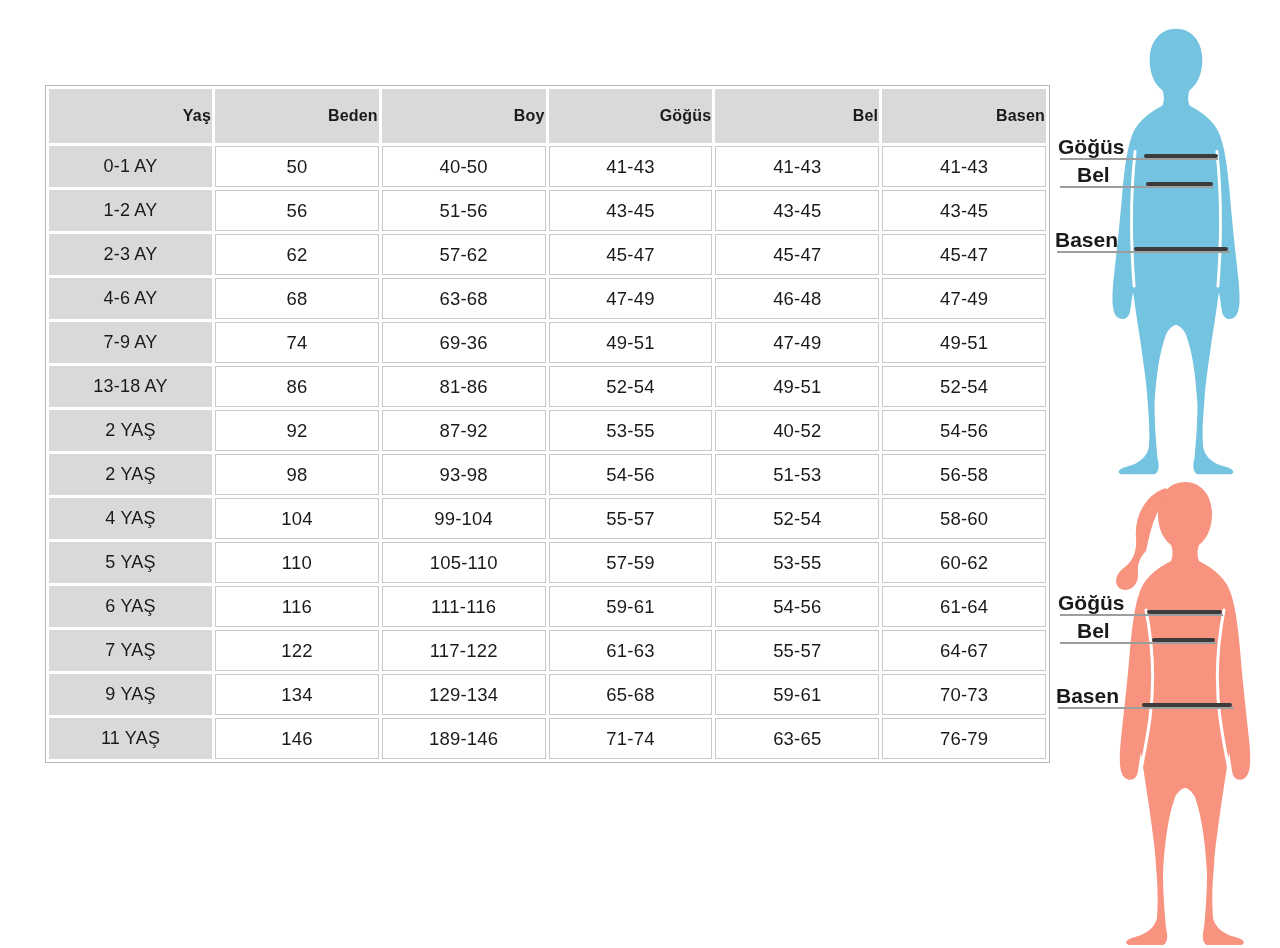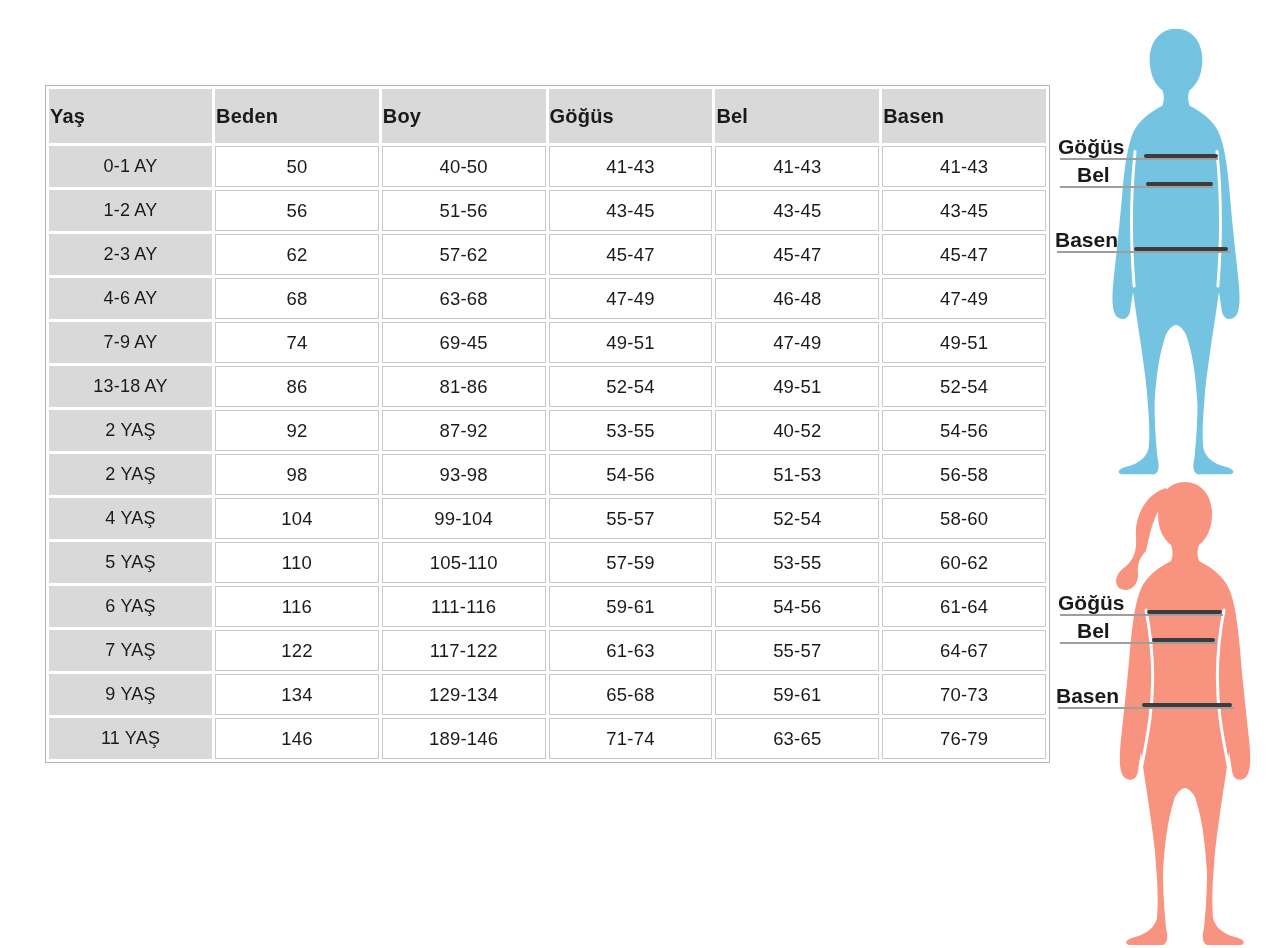--- a/index.html
+++ b/index.html
@@ -8,22 +8,22 @@
     font-family:"Liberation Sans",sans-serif;color:#1a1a1a;overflow:hidden;
   }
   
   .size-table{
     position:absolute;left:45px;top:85px;width:1005px;
     border-collapse:separate;border-spacing:3px;
     border:1px solid #b5b5b5;background:#ffffff;table-layout:fixed;
   }
   .size-table col.c-age{width:163px;}
   .size-table th{
-    background:#d9d9d9;height:52px;font-size:20px;font-weight:bold;
-    text-align:left;letter-spacing:.2px;
+    background:#d9d9d9;height:52px;font-size:16px;font-weight:bold;
+    text-align:right;letter-spacing:.2px;
   }
   .size-table td{height:37px;text-align:center;font-size:18.5px;letter-spacing:.2px;}
   .size-table td.age{background:#d9d9d9;font-size:18px;}
   .size-table td.data{background:#ffffff;border:1px solid #c9c9c9;}
   
   .figure-svg{position:absolute;}
   #boy-figure{left:1098px;top:24px;width:156px;height:454px;}
   #girl-figure{left:1100px;top:478px;width:170px;height:470px;}
   
   .m-label{position:absolute;font-weight:bold;font-size:21px;line-height:1;white-space:nowrap;z-index:3;}
@@ -101,21 +101,21 @@
         <td class="age">4-6 AY</td>
         <td class="data">68</td>
         <td class="data">63-68</td>
         <td class="data">47-49</td>
         <td class="data">46-48</td>
         <td class="data">47-49</td>
       </tr>
       <tr>
         <td class="age">7-9 AY</td>
         <td class="data">74</td>
-        <td class="data">69-45</td>
+        <td class="data">69-36</td>
         <td class="data">49-51</td>
         <td class="data">47-49</td>
         <td class="data">49-51</td>
       </tr>
       <tr>
         <td class="age">13-18 AY</td>
         <td class="data">86</td>
         <td class="data">81-86</td>
         <td class="data">52-54</td>
         <td class="data">49-51</td>

